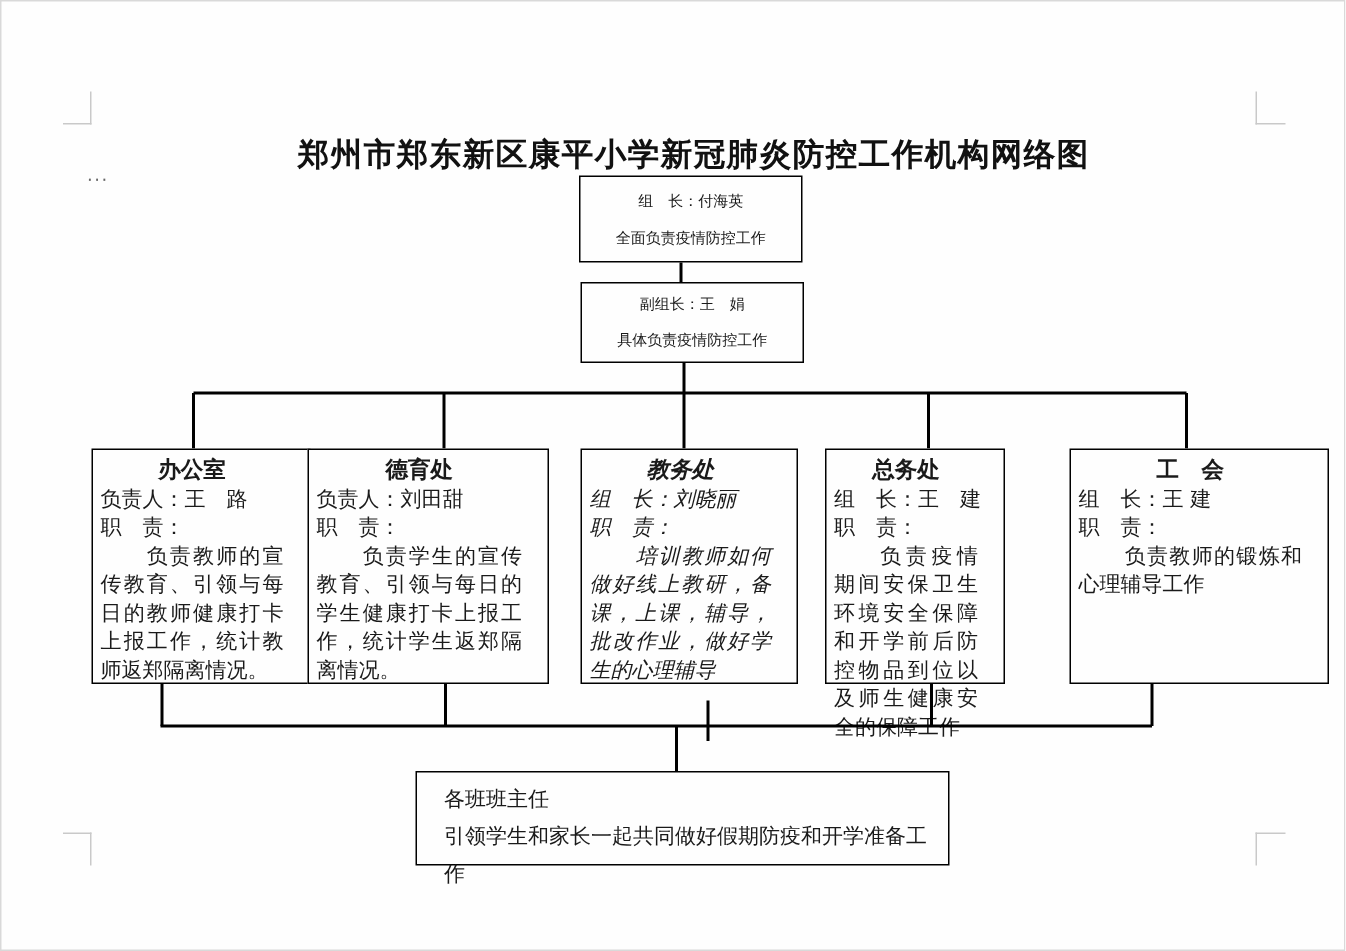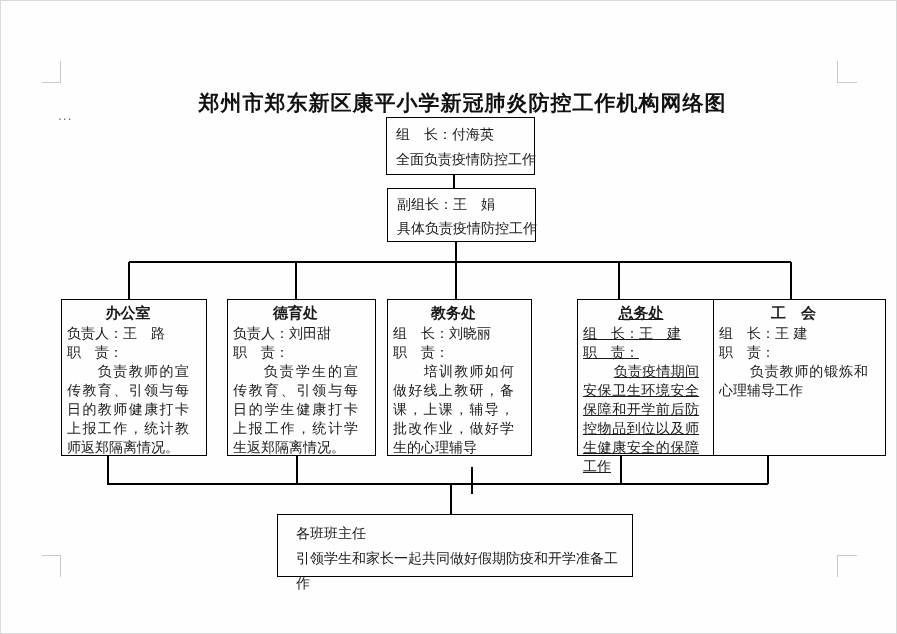--- a/index.html
+++ b/index.html
@@ -27,23 +27,24 @@
     position: absolute;
     left: 57px; top: 112px;
     font-size: 12px;
     color: #666;
     letter-spacing: 1px;
   }
   .obox {
     position: absolute;
     border: 1.5px solid #000;
     background: #fefefe;
-    font-size: 14px;
+    font-size: 10px;
     line-height: 25px;
     padding: 4px 9px;
+    text-align: center;
   }
   .obox .bline { white-space: nowrap; }
   .dept {
     position: absolute;
     top: 298px;
     height: 157px;
     border: 1.5px solid #000;
     background: #fefefe;
     padding: 2px 17px 0 5px;
     font-size: 14px;
@@ -112,35 +113,35 @@
   <div class="cline" style="left:617px; top:261px; width:1.5px; height:37px;"></div>
   <div class="cline" style="left:789px; top:261px; width:1.5px; height:37px;"></div>
 
   <div class="dept" style="left:60px; width:146px;">
     <div class="dept-title">办公室</div>
     <div class="dept-line">负责人：王　路</div>
     <div class="dept-line">职　责：</div>
     <div class="dept-duty">负责教师的宣传教育、引领与每日的教师健康打卡上报工作，统计教师返郑隔离情况。</div>
   </div>
 
-  <div class="dept" style="left:226px; width:149px;">
+  <div class="dept" style="left:204px; width:161px;">
     <div class="dept-title">德育处</div>
     <div class="dept-line">负责人：刘田甜</div>
     <div class="dept-line">职　责：</div>
     <div class="dept-duty">负责学生的宣传教育、引领与每日的学生健康打卡上报工作，统计学生返郑隔离情况。</div>
   </div>
 
-  <div class="dept" style="left:386px; width:145px;">
+  <div class="dept" style="left:386px; width:145px;font-style:italic;">
     <div class="dept-title">教务处</div>
     <div class="dept-line">组　长：刘晓丽</div>
     <div class="dept-line">职　责：</div>
     <div class="dept-duty">培训教师如何做好线上教研，备课，上课，辅导，批改作业，做好学生的心理辅导</div>
   </div>
 
-  <div class="dept" style="left:576px; width:140px;text-decoration:underline;">
+  <div class="dept" style="left:549px; width:120px;">
     <div class="dept-title">总务处</div>
     <div class="dept-line">组　长：王　建</div>
     <div class="dept-line">职　责：</div>
     <div class="dept-duty">负责疫情期间安保卫生环境安全保障和开学前后防控物品到位以及师生健康安全的保障工作</div>
   </div>
 
   <div class="dept" style="left:712px; width:173px;">
     <div class="dept-title">工　会</div>
     <div class="dept-line">组　长：王 建</div>
     <div class="dept-line">职　责：</div>

